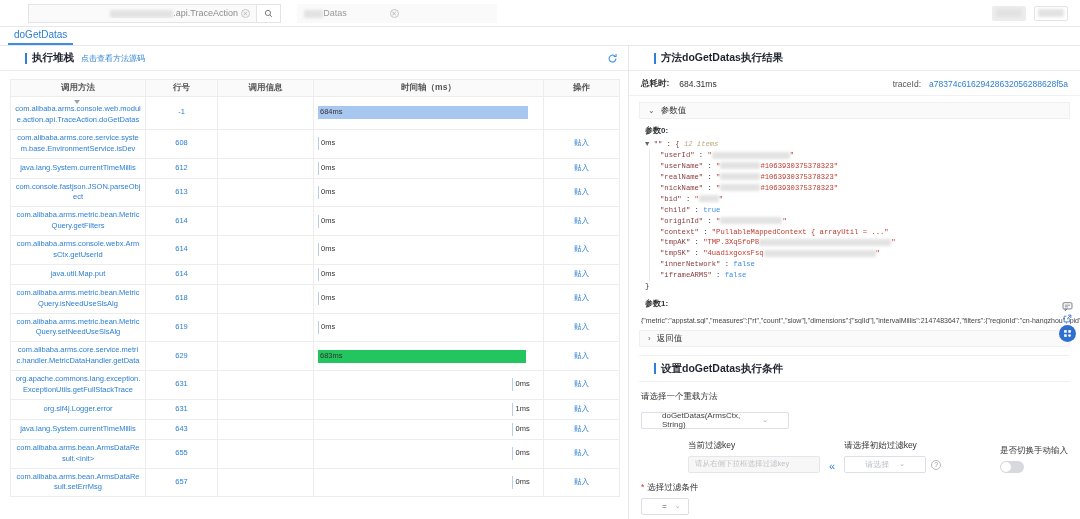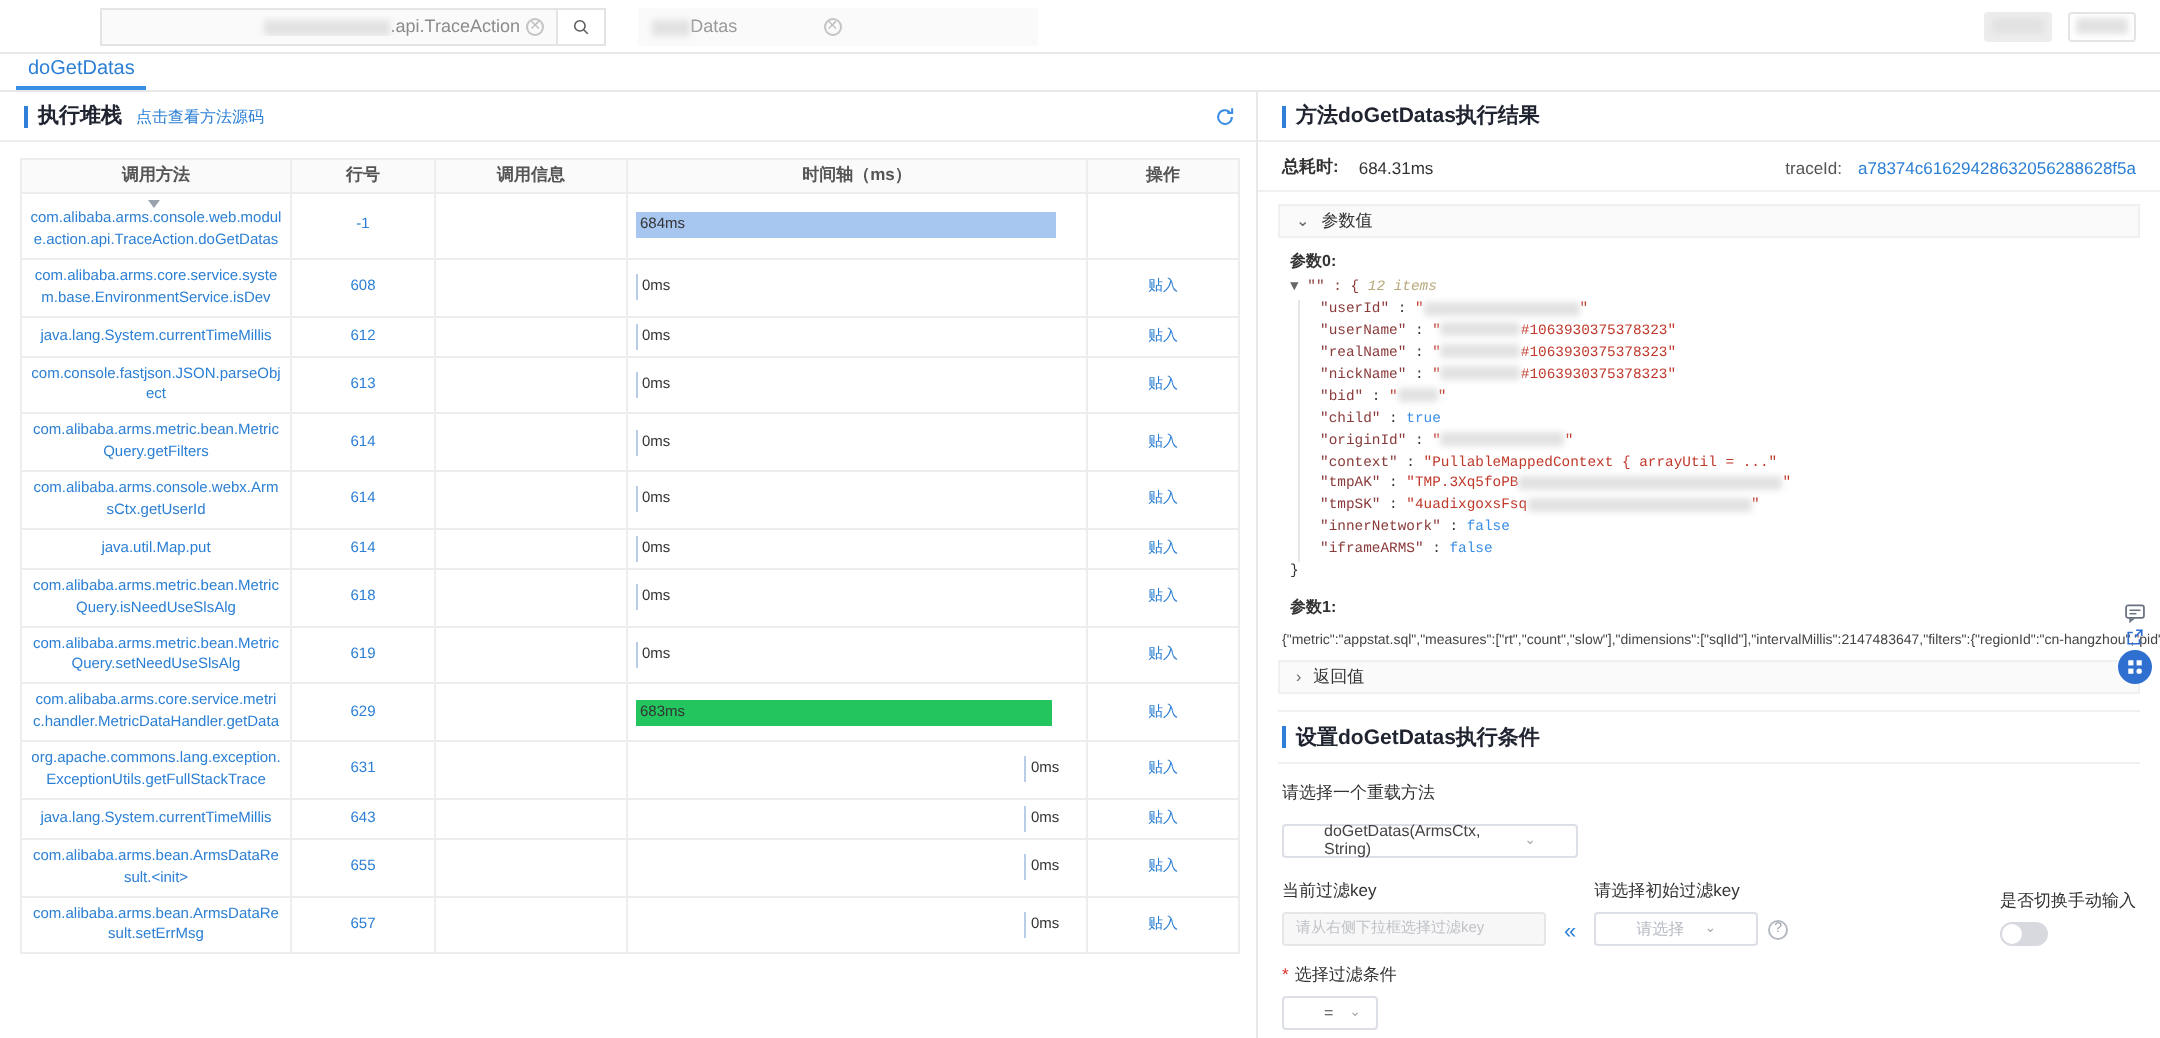--- a/index.html
+++ b/index.html
@@ -11,21 +11,21 @@
     font-size: 12px;
     color: #333;
   }
   .page { width: 1080px; height: 519px; position: relative; background: #f5f6f7; }
 
   
   .topbar {
     height: 27px; background: #ffffff; display: flex; align-items: center;
     padding: 0 8px; border-bottom: 1px solid #e8e8e8; position: relative;
   }
-  .search-group { display: flex; align-items: center; margin-left: 42px; }
+  .search-group { display: flex; align-items: center; margin-left: 20px; }
   .search-box {
     width: 228px; height: 19px; border: 1px solid #e3e4e6; background: #fafafa;
     display: flex; align-items: center; padding: 0 6px; font-size: 9px; color: #999;
     border-right: none;
   }
   .search-box .val { flex: 1; overflow: hidden; white-space: nowrap; text-align: right; color: #8c8c8c; }
   .blurmask {
     display: inline-block; background: #e2e2e2; border-radius: 1px;
     color: transparent; filter: blur(1.6px); vertical-align: middle;
   }
@@ -65,21 +65,21 @@
 
   
   .main { display: flex; height: 473px; }
   .left-pane {
     width: 629px; background: #fff; border-right: 1px solid #e8e8e8;
     display: flex; flex-direction: column;
   }
   .right-pane { width: 451px; background: #fff; overflow: hidden; position: relative; }
 
   .sec-head {
-    height: 25px; display: flex; align-items: center; padding: 0 12px;
+    height: 25px; display: flex; align-items: center; padding: 0 25px;
     border-bottom: 1px solid #ededed; position: relative;
   }
   .bar-title { display: flex; align-items: center; font-size: 10.5px; font-weight: bold; color: #1f2430; }
   .bar-title::before {
     content: ""; width: 2px; height: 11px; background: #2f7fd8;
     margin-right: 5px; display: inline-block;
   }
   .sub-link { font-size: 8px; color: #2b7fd4; margin-left: 7px; cursor: pointer; }
   .refresh { position: absolute; right: 10px; color: #3a8ee6; cursor: pointer; line-height: 0; }
 
@@ -154,21 +154,21 @@
   .flabel.req::before { content: "*"; color: #d93026; margin-right: 3px; }
   .sel {
     height: 17px; border: 1px solid #dcdfe6; border-radius: 2px; background: #fff;
     display: inline-flex; align-items: center; padding: 0 20px; font-size: 8px;
     color: #444; cursor: pointer;
   }
   .sel .arrow { margin-left: 8px; color: #a8abb2; font-size: 7px; }
   .sel.wide { width: 148px; justify-content: space-between; }
   .sel.small { width: 48px; justify-content: space-between; }
   .sel.mid { width: 82px; justify-content: space-between; color: #b8bcc4; }
-  .key-row { display: flex; align-items: flex-end; gap: 0; margin-top: 2px; }
+  .key-row { display: flex; align-items: flex-end; gap: 0; margin-top: 2px; margin-left: 47px; }
   .key-col { display: flex; flex-direction: column; }
   .key-in {
     width: 132px; height: 17px; border: 1px solid #e6e6e6; border-radius: 2px;
     background: #f7f7f7; font-size: 7.5px; color: #bfc2c7;
     display: flex; align-items: center; padding: 0 6px;
   }
   .dblarrow { color: #2b7fd4; font-size: 11px; margin: 0 9px 1px 9px; cursor: pointer; }
   .help {
     width: 10px; height: 10px; border-radius: 50%; border: 1px solid #b6bac1;
     color: #9a9ea5; font-size: 7px; line-height: 8px; text-align: center;
@@ -416,20 +416,35 @@
                 <td class="c-method">
                   <div class="m-cell">
                     <span class="txt">org.apache.commons.lang.exception.ExceptionUtils.getFullStackTrace</span>
                   </div>
                 </td>
                 <td class="c-line">631</td>
                 <td class="c-info"></td>
                 <td class="c-time">
                   <div class="timeline plain" style="margin-left: 88%;">
                     <span>0ms</span>
+                  </div>
+                </td>
+                <td class="c-op">贴入</td>
+              </tr>
+              <tr>
+                <td class="c-method">
+                  <div class="m-cell">
+                    <span class="txt">org.slf4j.Logger.error</span>
+                  </div>
+                </td>
+                <td class="c-line">631</td>
+                <td class="c-info"></td>
+                <td class="c-time">
+                  <div class="timeline plain" style="margin-left: 88%;">
+                    <span>1ms</span>
                   </div>
                 </td>
                 <td class="c-op">贴入</td>
               </tr>
               <tr>
                 <td class="c-method">
                   <div class="m-cell">
                     <span class="txt">java.lang.System.currentTimeMillis</span>
                   </div>
                 </td>

